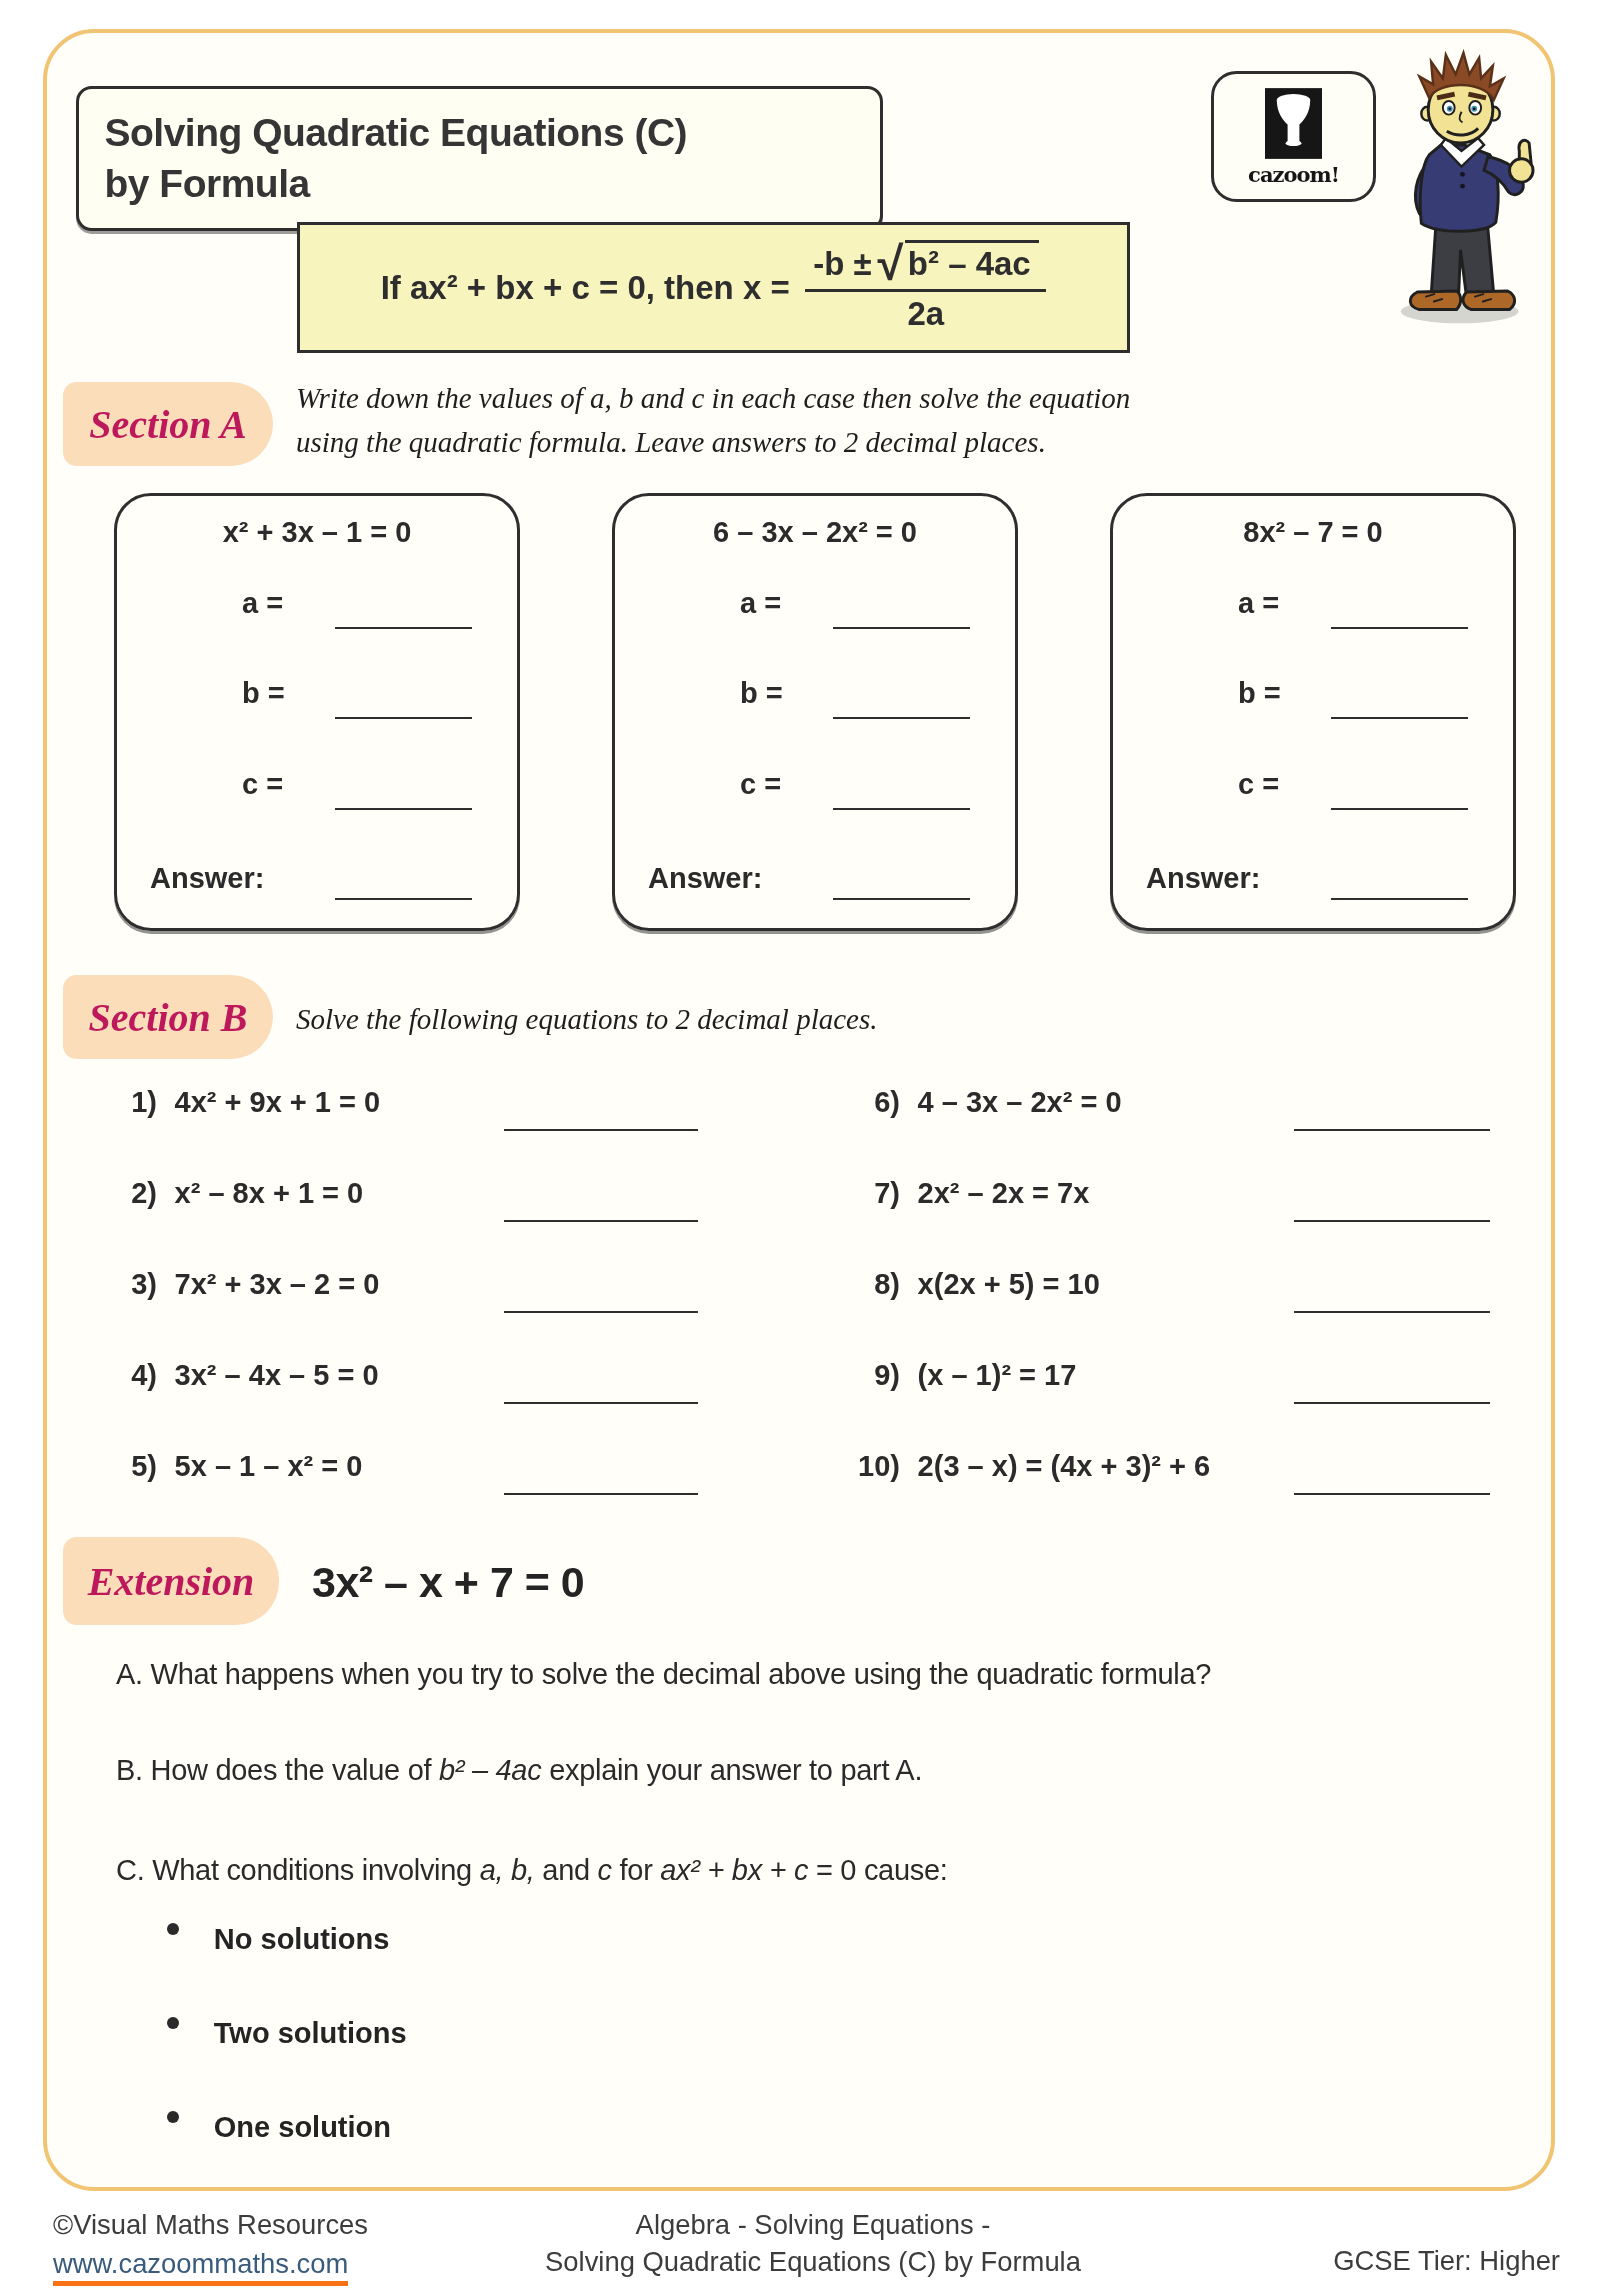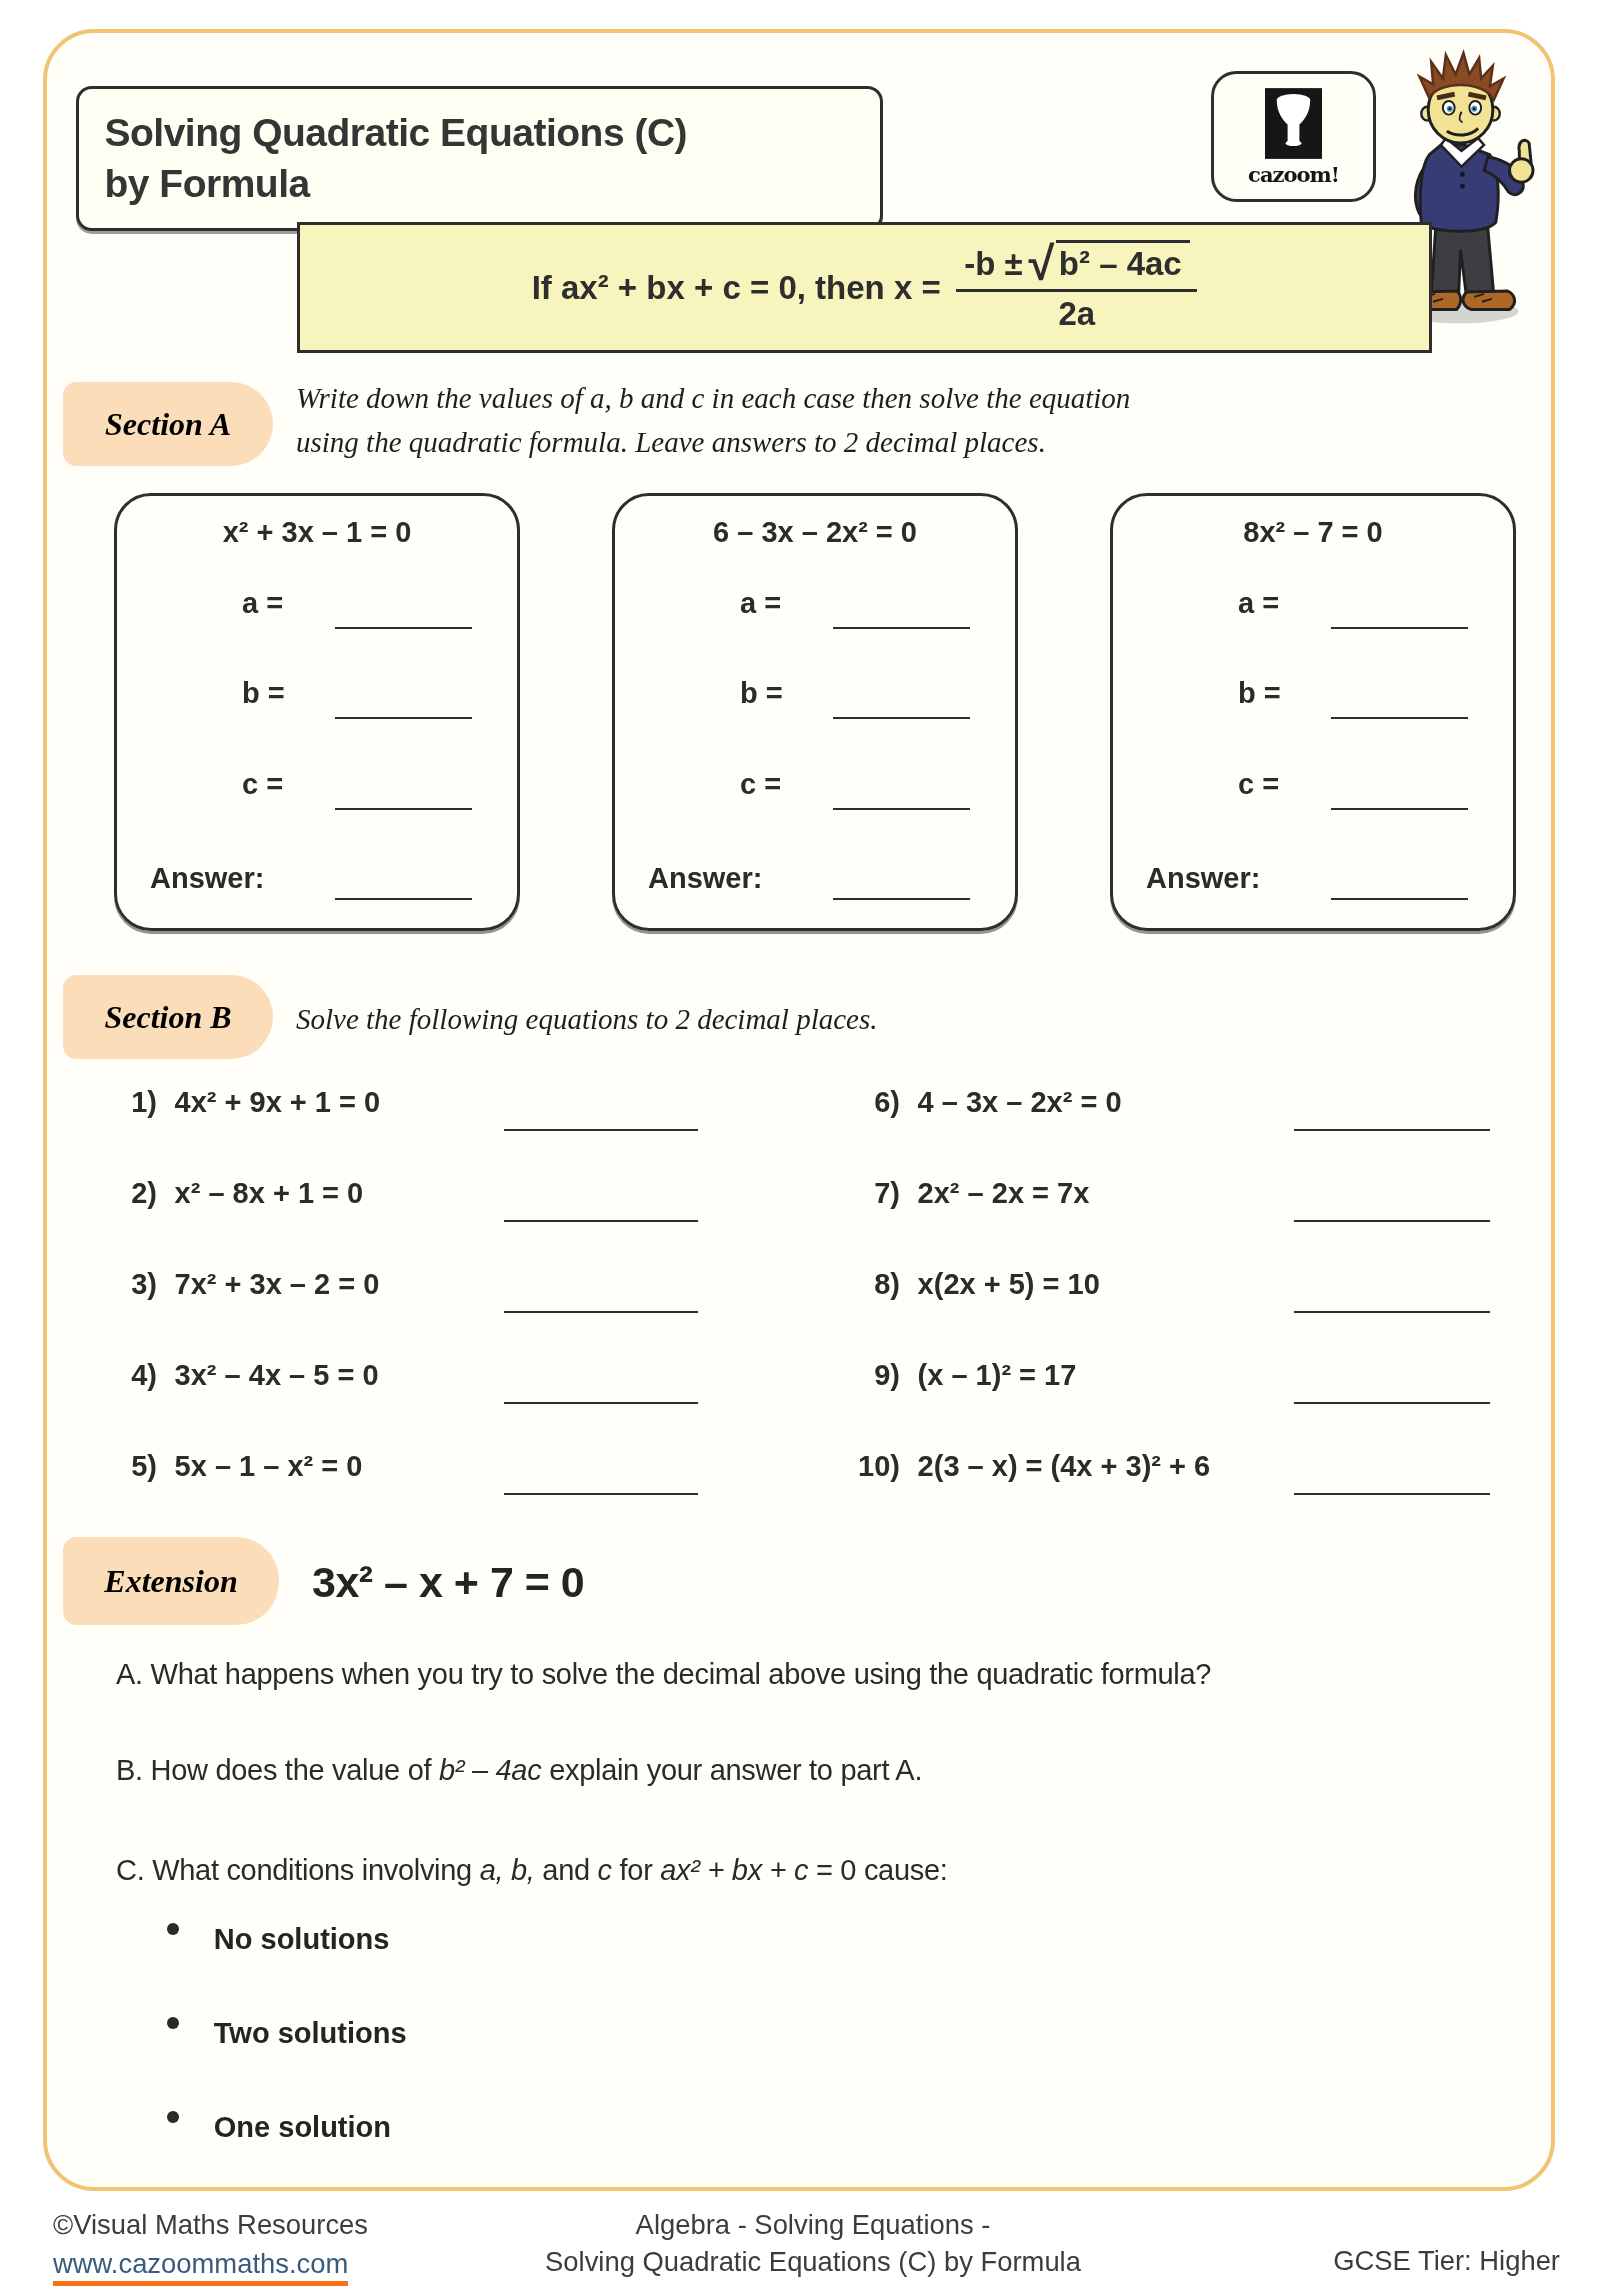--- a/index.html
+++ b/index.html
@@ -22,36 +22,36 @@
   
   .logo-box{
     position:absolute;left:1211px;top:71px;width:165px;height:131px;background:#FFFEF6;
     border:3.9px solid #2e2e2e;border-radius:25.5px;display:flex;flex-direction:column;
     align-items:center;justify-content:center;gap:1px;box-sizing:border-box;
   }
   .logo-text{font-family:"DejaVu Serif", serif;font-weight:bold;font-size:21px;color:#161616;letter-spacing:-1px;line-height:1;}
   .mascot{position:absolute;left:1376px;top:49px;width:172px;height:289px;}
   
   .formula-box{
-    position:absolute;left:297px;top:222px;width:1135px;height:131px;background:#F8F4BE;
+    position:absolute;left:297px;top:222px;width:833px;height:131px;background:#F8F4BE;
     border:3.9px solid #2e2e2e;display:flex;align-items:center;justify-content:center;gap:15.7px;
     box-sizing:border-box;
   }
   .f-b{font-size:33px;font-weight:bold;color:#2e2e2e;}
   .frac{display:inline-flex;flex-direction:column;align-items:center;transform:translateY(-1px);}
   .frac-num{display:flex;align-items:flex-end;padding:0 7.8px 5.9px 7.8px;}
   .sqrt{display:inline-block;position:relative;margin-left:9.8px;}
   .rad-sign{position:absolute;left:-3.9px;bottom:-3.9px;font-size:47px;font-weight:bold;line-height:1;}
   .radicand{display:inline-block;margin-left:23.5px;border-top:3.9px solid #2e2e2e;padding:2px 7.8px 0 2.9px;}
   .frac-den{border-top:3.9px solid #2e2e2e;width:100%;text-align:center;padding-top:2.9px;box-sizing:border-box;}
   
   .section-label{
     position:absolute;left:63px;width:210px;height:84px;background:#FBDDB9;
     border-radius:13.7px 43px 43px 13.7px;display:flex;align-items:center;justify-content:center;
-    font-family:"Liberation Serif", serif;font-style:italic;font-weight:bold;font-size:32px;color:#000000;
+    font-family:"Liberation Serif", serif;font-style:italic;font-weight:bold;font-size:40px;color:#be185d;
   }
   #label-a{top:382px;}
   #label-b{top:975px;}
   #label-ext{top:1537px;width:216px;height:88px;}
   .instruction{font-family:"Liberation Serif", serif;font-style:italic;font-size:29px;color:#1e1e1e;line-height:1.5;}
   #instr-a{position:absolute;left:296px;top:377px;}
   #instr-b{position:absolute;left:296px;top:998px;}
   
   .abox{
     position:absolute;top:493px;width:406px;height:438px;border:3.9px solid #2e2e2e;border-radius:37px;

